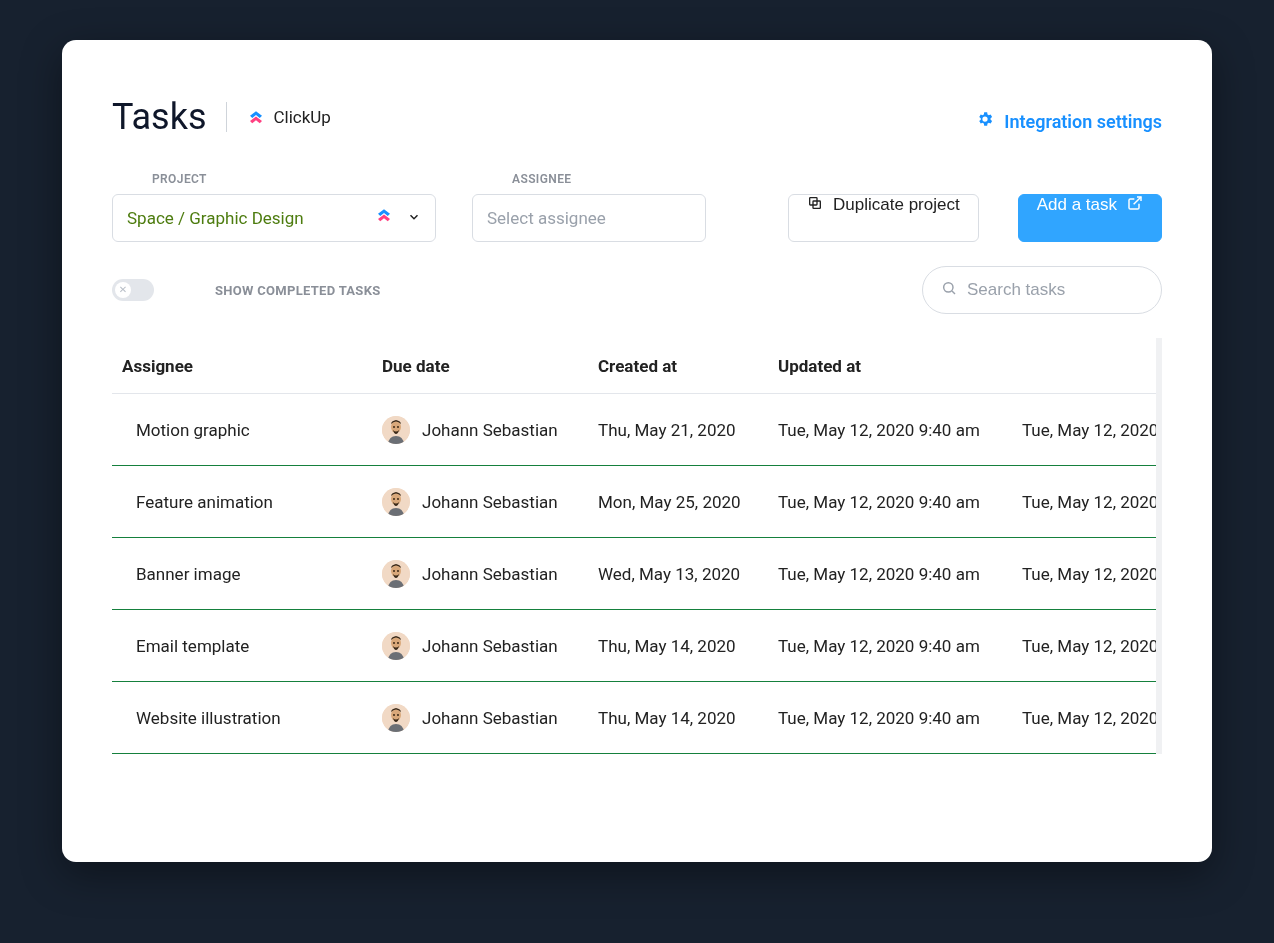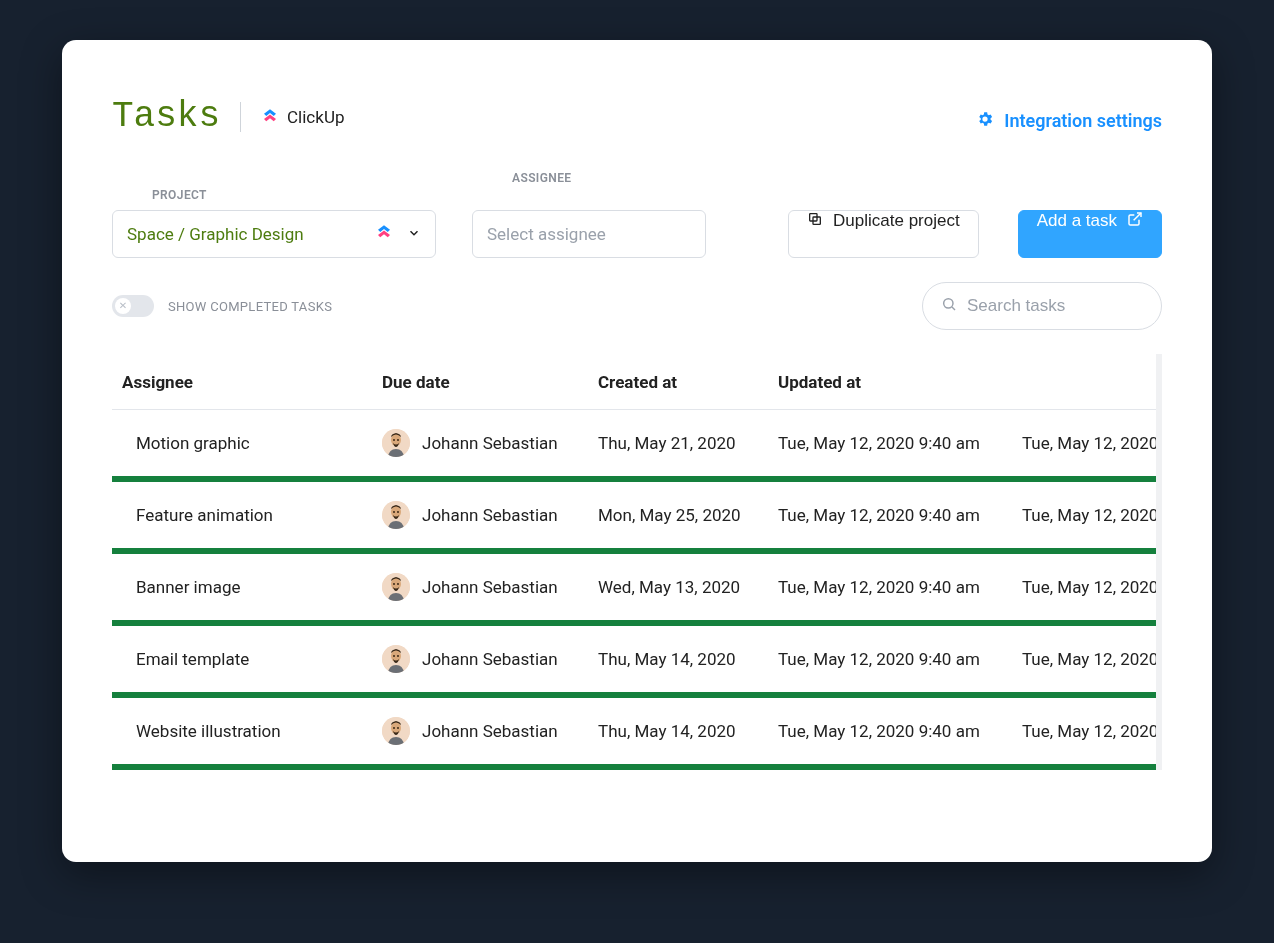--- a/index.html
+++ b/index.html
@@ -25,25 +25,24 @@
   .hdr {
     display: flex;
     align-items: center;
     justify-content: space-between;
     margin-bottom: 34px;
   }
   .hdr-left { display: flex; align-items: center; gap: 20px; }
   .title {
     font-size: 36px;
     font-weight: 400;
-    color: #4d7c0f;
-    font-family: Liberation Mono, monospace;
+    color: #0f172a;
   }
   .vsep { width: 1px; height: 30px; background: #cfd4da; }
-  .brand { display: flex; align-items: flex-start; gap: 8px; font-size: 17px; color: #222; }
+  .brand { display: flex; align-items: flex-end; gap: 8px; font-size: 17px; color: #222; }
   .brand svg { display: block; }
   .settings-link {
     display: flex; align-items: center; gap: 10px;
     color: #1890ff; font-size: 18px; font-weight: 600; cursor: pointer; margin-top: 8px;
   }
 
   
   .filters {
     display: flex;
     align-items: flex-end;
@@ -59,21 +58,21 @@
     border: 1px solid #d9dde3;
     border-radius: 6px;
     padding: 0 14px;
     display: flex; align-items: center; gap: 14px;
     font-size: 17px; color: #4d7c0f;
     background: #fff;
     min-width: 324px;
     cursor: pointer;
   }
   .select .spacer { flex: 1; }
-  .select.placeholder { color: #9aa1ab; min-width: 234px; margin-top: 17px; }
+  .select.placeholder { color: #9aa1ab; min-width: 234px; }
   .filters-right { margin-left: auto; display: flex; gap: 24px; align-items: center; }
   .btn {
     height: 48px;
     border-radius: 6px;
     padding: 0 18px;
     display: inline-flex; align-items: flex-start; gap: 10px;
     font-size: 17px; cursor: pointer;
     border: 1px solid #d9dde3; background: #fff; color: #222;
   }
   .btn.primary {
@@ -89,40 +88,40 @@
   .toggle {
     width: 42px; height: 22px; border-radius: 11px; background: #e3e6eb;
     position: relative; cursor: pointer;
   }
   .toggle .knob {
     width: 16px; height: 16px; border-radius: 50%; background: #fff;
     position: absolute; top: 3px; left: 3px;
     display:flex;align-items:center;justify-content:center;
     color:#b8bec7;font-size:10px;line-height:1;
   }
-  .toggle-label { font-size: 13px; font-weight: 400; letter-spacing: 0.3px; color: #8a8f98; }
+  .toggle-label { font-size: 13px; font-weight: 700; letter-spacing: 0.3px; color: #8a8f98; margin-left: 47px; }
   .search {
     height: 48px; width: 240px;
     border: 1px solid #d9dde3; border-radius: 24px;
     display: flex; align-items: center; gap: 10px; padding: 16px 18px;
     color: #9aa1ab; font-size: 17px;
   }
   .search input {
     border: none; outline: none; font-size: 17px; color: #222; background: transparent; flex: 1;
   }
   .search input::placeholder { color: #9aa1ab; }
 
   
   .table { width: 100%; overflow-x: hidden; position: relative; }
   .tr {
     display: grid;
     grid-template-columns: 260px 216px 180px 244px 244px;
     align-items: center;
     min-height: 72px;
-    border-bottom: 6px solid #15803d;
+    border-bottom: 1px solid #15803d;
     font-size: 17px;
     color: #222;
     width: 1144px;
   }
   .tr.head {
     min-height: 56px;
     font-weight: 700;
     border-bottom: 1px solid #e3e6eb;
   }
   .td { padding: 0 10px; white-space: nowrap; overflow: hidden; }

